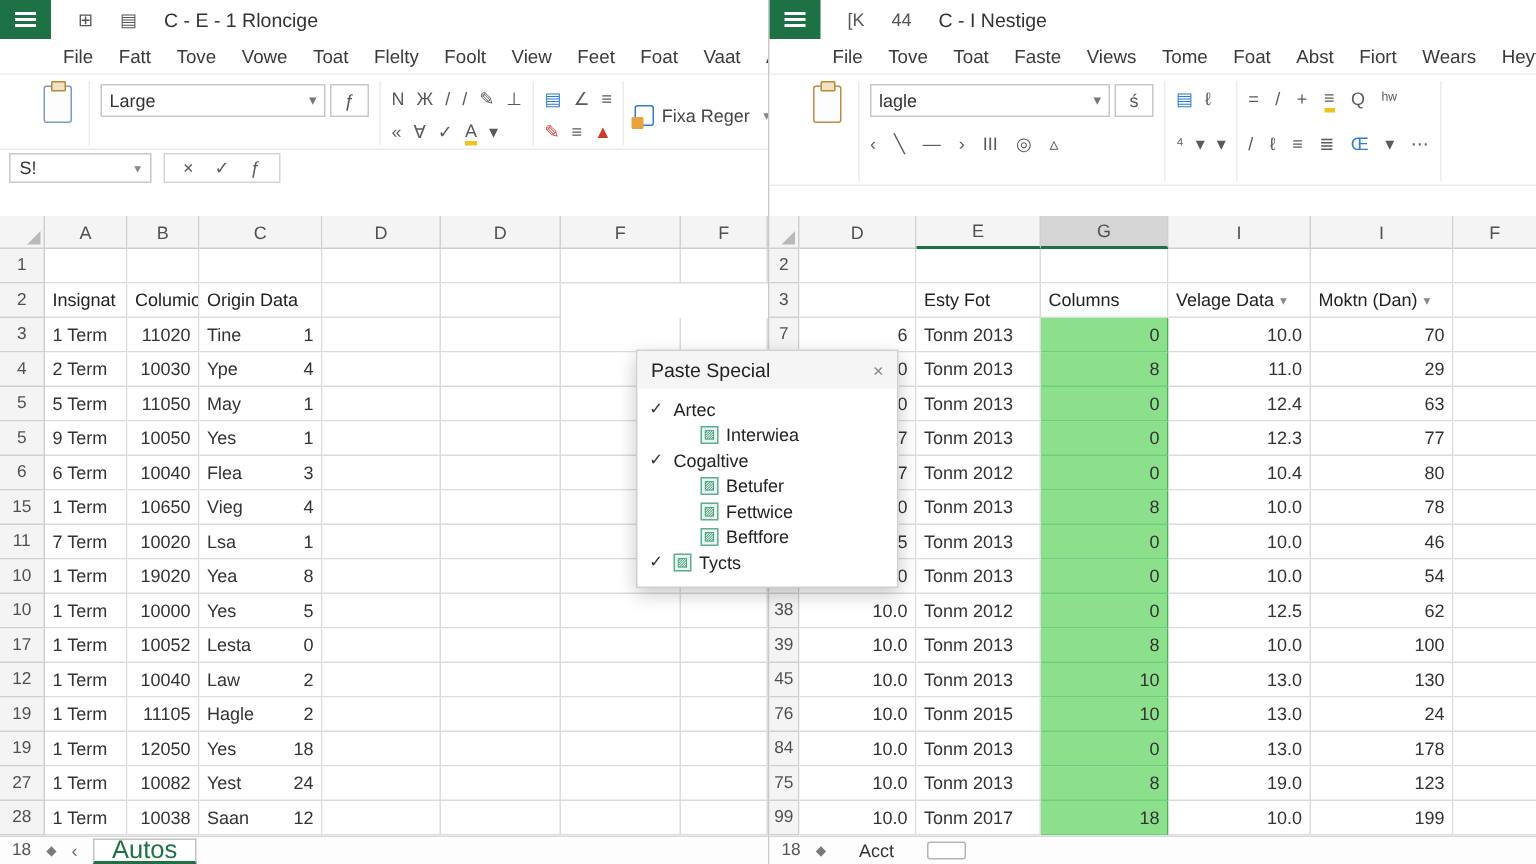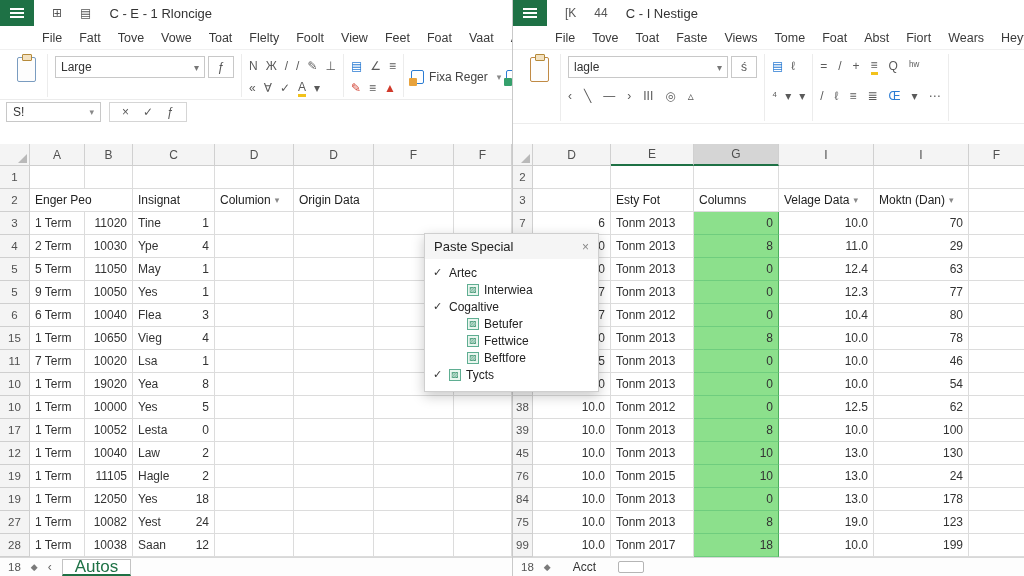--- a/index.html
+++ b/index.html
@@ -16,21 +16,21 @@
   .app-logo .bars{width:14px;height:10px;border-top:2px solid #fff;border-bottom:2px solid #fff;position:relative;}
   .app-logo .bars::after{content:"";position:absolute;left:0;top:2px;width:100%;height:2px;background:#fff;}
   .tb-ic{font-size:12px;color:#555;margin-left:18px;}
   .tb-title{font-size:13px;color:#333;margin-left:18px;white-space:nowrap;}
 
   
   .menubar{height:24px;display:flex;align-items:center;gap:17px;padding-left:42px;font-size:12.5px;color:#3a3a3a;white-space:nowrap;overflow:hidden;border-bottom:1px solid #f0f0f0;}
   .menu-item{cursor:default;}
 
   
-  .ribbon{display:flex;align-items:flex-start;background:#fff;border-bottom:1px solid #ececec;padding:4px 4px 2px 8px;}
+  .ribbon{display:flex;align-items:flex-start;background:#fff;border-bottom:1px solid #ececec;padding:4px 4px 2px 20px;}
   #win-left .ribbon{height:50px;}
   #win-right .ribbon{height:74px;}
   .rgroup{padding:0 7px;border-right:1px solid #ececec;height:100%;}
   .rgroup.last{border-right:none;}
   .icrow{display:flex;align-items:center;gap:8px;height:20px;margin-top:2px;}
   .ic{font-size:12px;color:#5a5a5a;line-height:14px;display:inline-block;}
   .ic.hl{border-bottom:3px solid #f2c21b;padding-bottom:0;}
   .ic.red{color:#d03a2b;}
   .ic.blue{color:#2b7cd3;}
   .paste-ic{width:19px;height:25px;border:1.5px solid #7a9cc0;border-radius:2px;background:#fdfdfd;position:relative;margin:3px 4px 0 2px;}
@@ -203,21 +203,20 @@
           <div class="scell"></div>
           <div class="scell"></div>
           <div class="scell"></div>
           <div class="scell"></div>
           <div class="scell"></div>
           <div class="scell"></div>
           <div class="scell"></div>
         </div>
         <div class="srow">
           <div class="hcell rowno">2</div>
-          <div class="scell lblcell" style="grid-column: 2 / 4;">Enger Peo</div>
           <div class="scell lblcell">Insignat</div>
           <div class="scell lblcell">Columion<span class="caret-sm">▾</span></div>
           <div class="scell lblcell">Origin Data</div>
           <div class="scell"></div>
           <div class="scell"></div>
         </div>
         <div class="srow">
           <div class="hcell rowno">3</div>
           <div class="scell">1 Term</div>
           <div class="scell num">11020</div>

